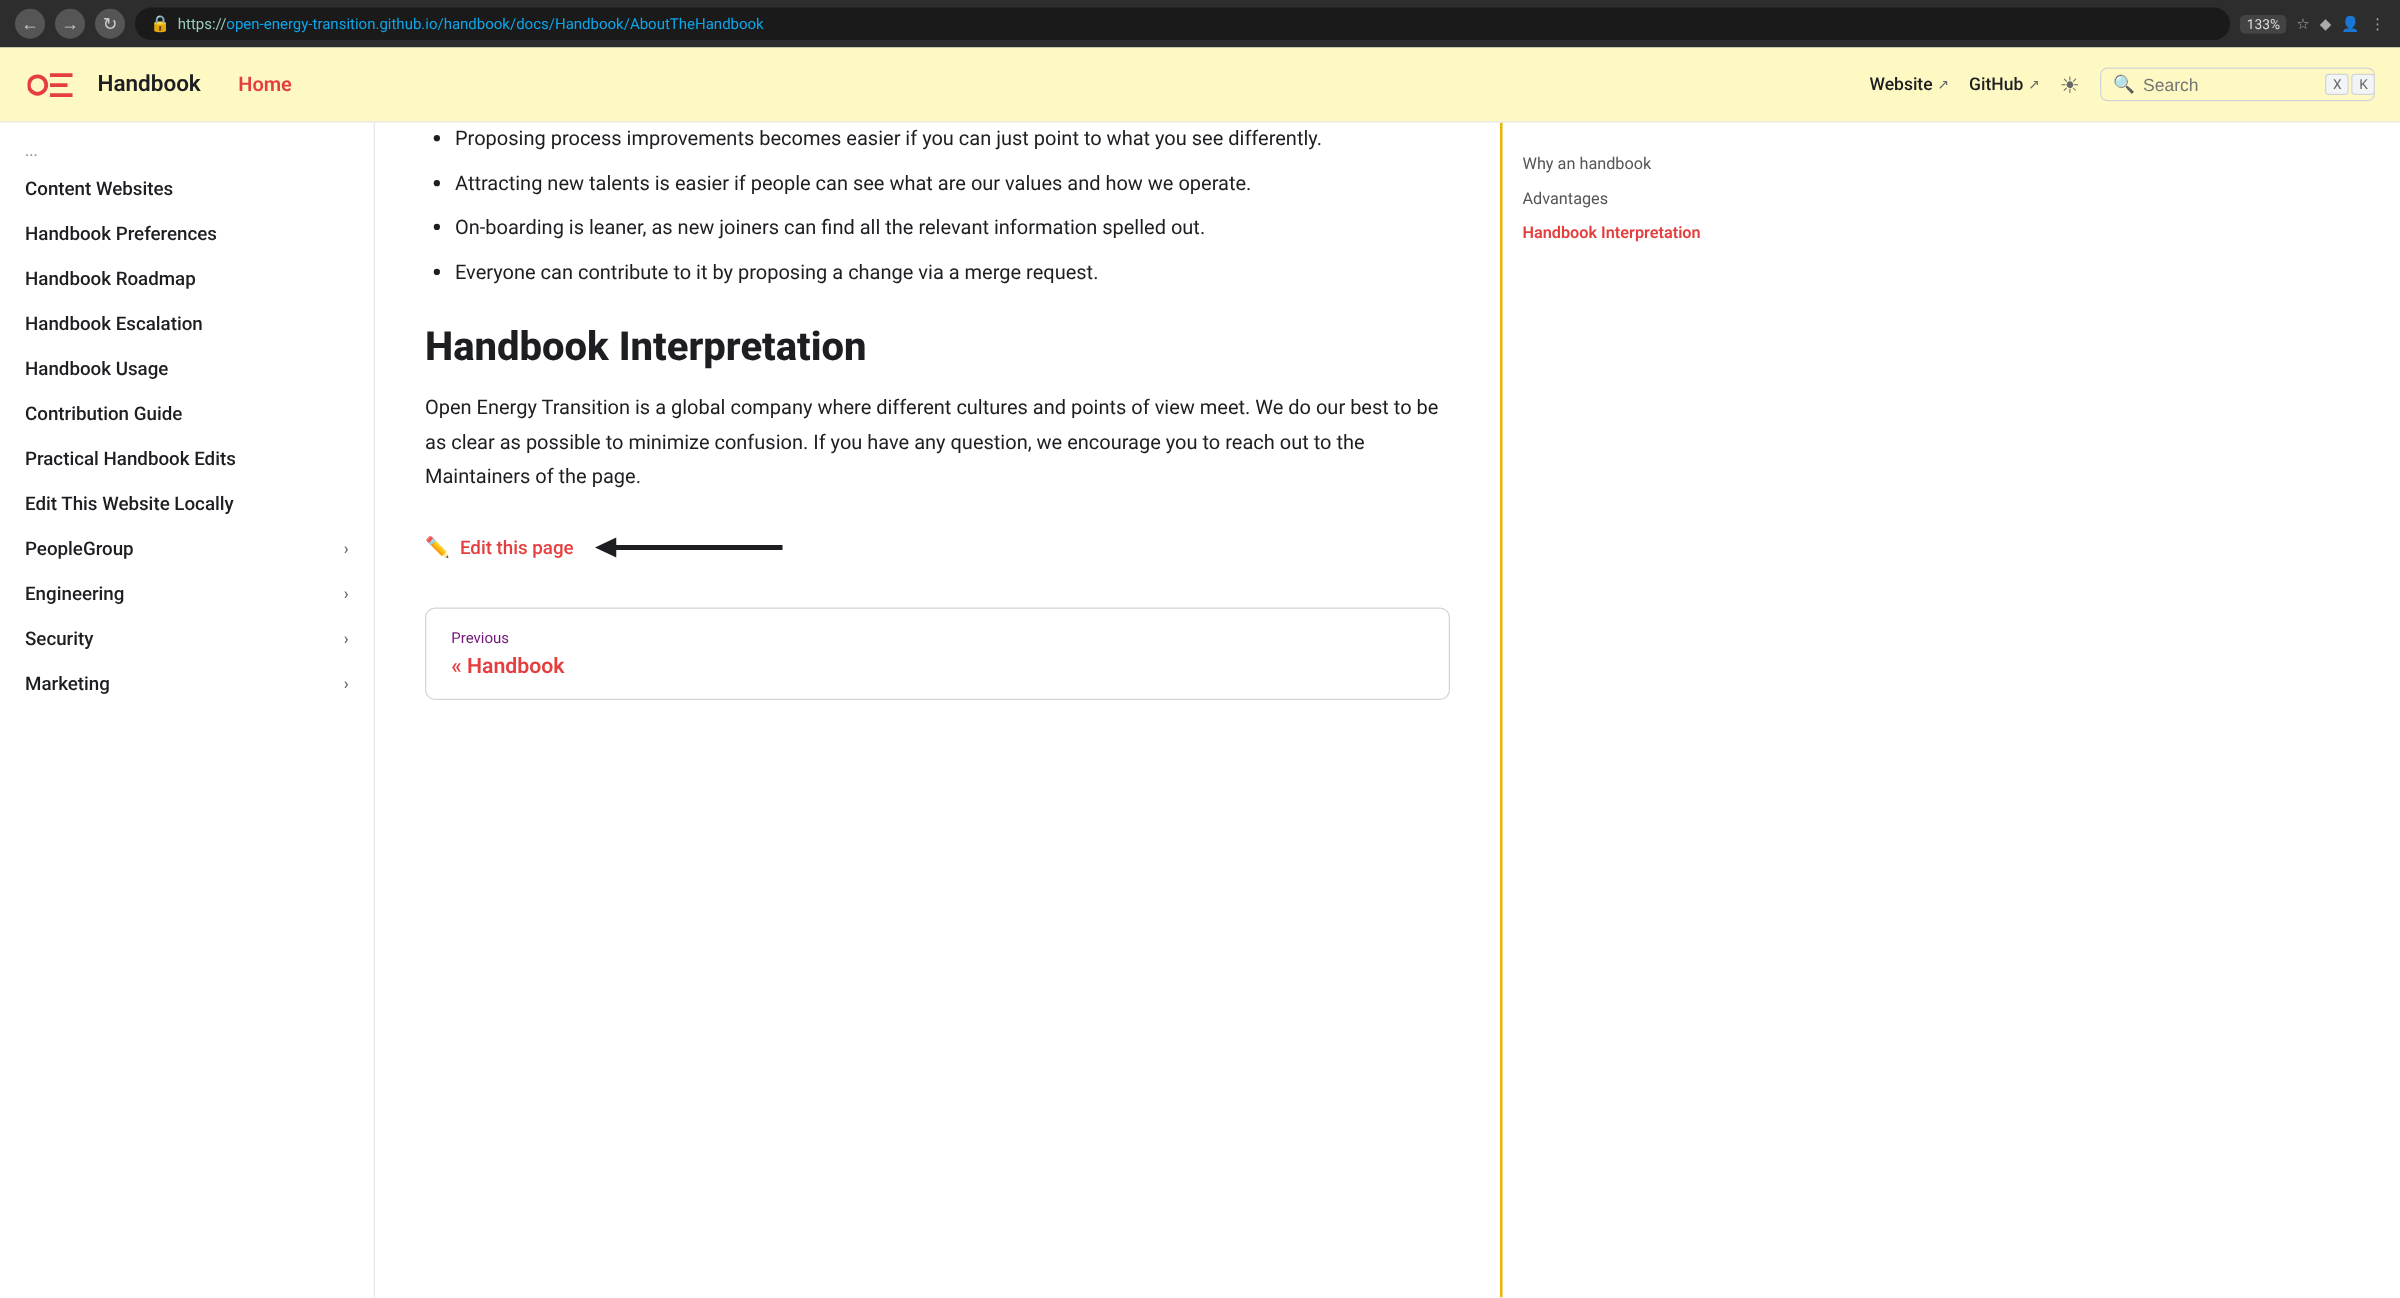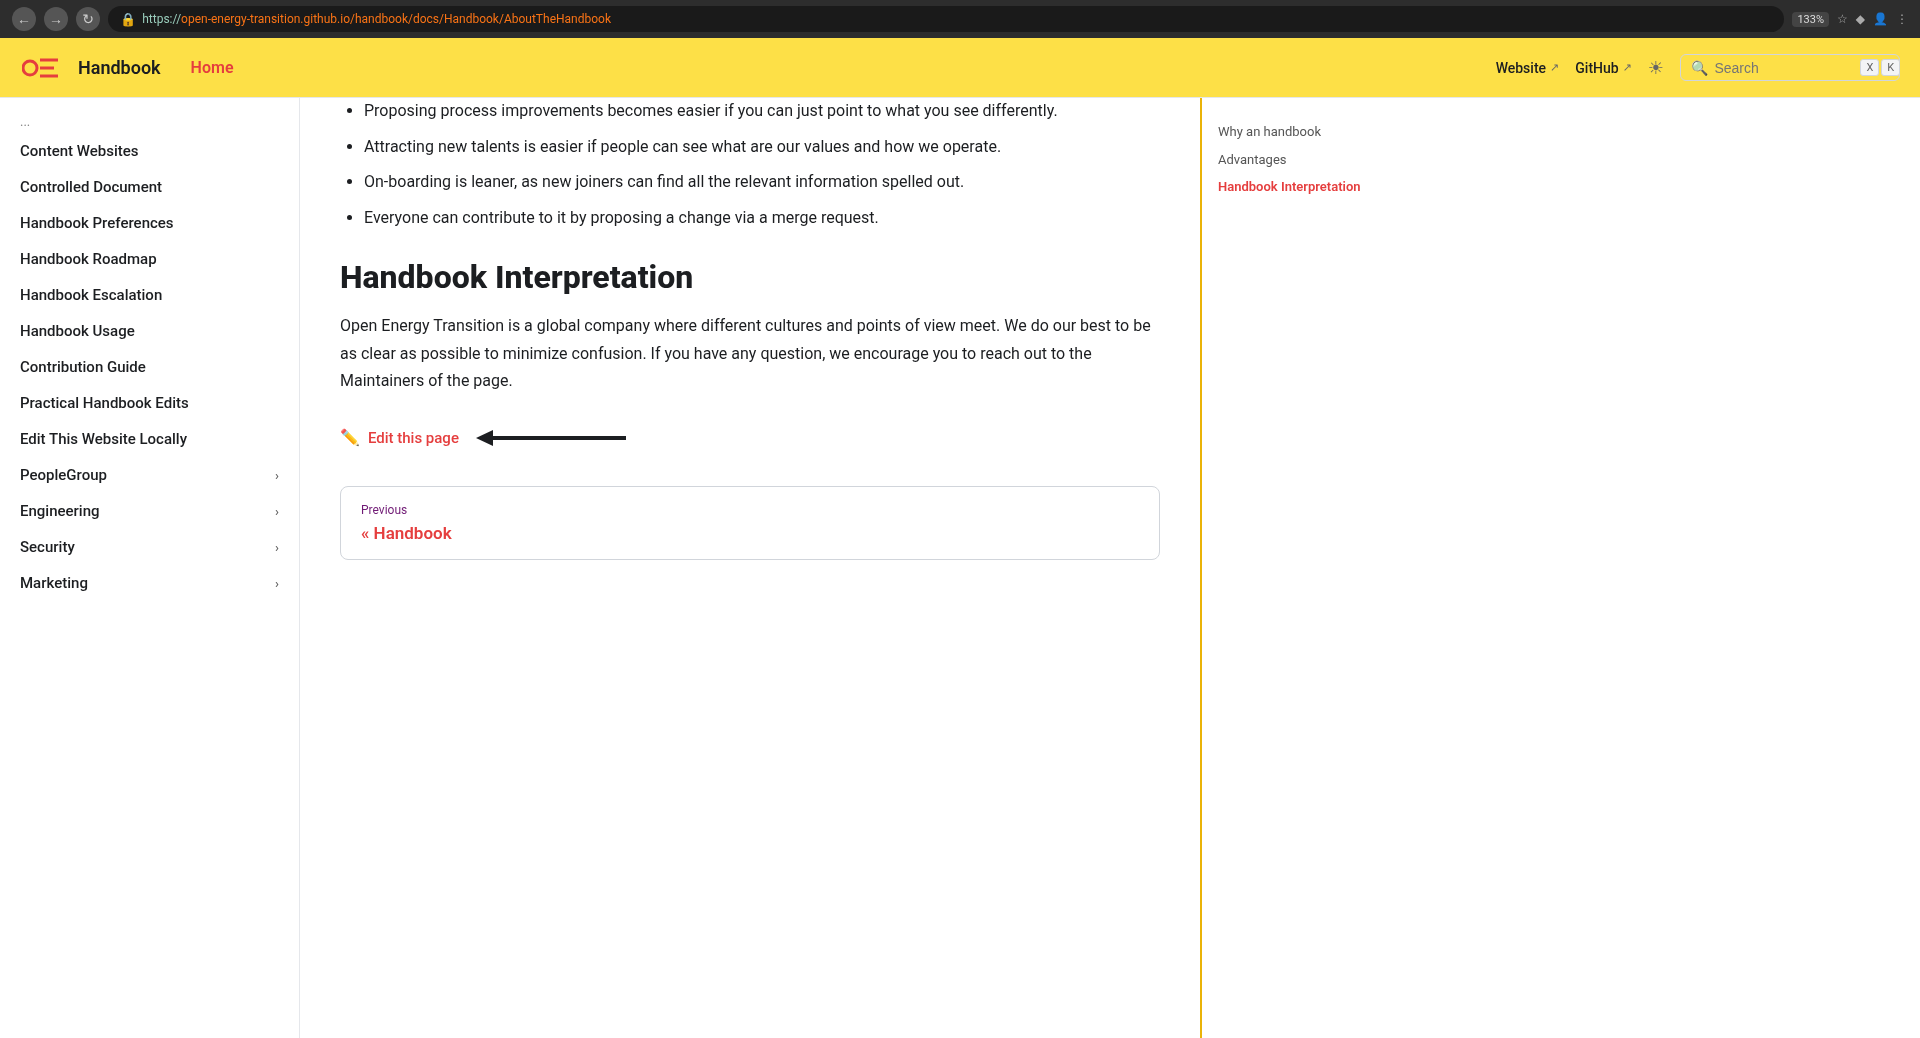--- a/index.html
+++ b/index.html
@@ -19,32 +19,32 @@
       background: #555; border: none; border-radius: 50%;
       color: #ccc; cursor: pointer; font-size: 14px;
       display: flex; align-items: center; justify-content: center;
     }
     .browser-url-bar {
       flex: 1; height: 26px; background: #1a1a1a;
       border-radius: 13px; display: flex; align-items: center;
       padding: 0 12px; color: #ccc; font-size: 12px; gap: 6px;
     }
     .browser-url-text { color: #9cb; font-size: 12px; }
-    .browser-url-text span { color: #f97316; }
+    .browser-url-text span { color: #0ea5e9; }
     .browser-right-icons { display: flex; gap: 8px; color: #aaa; font-size: 12px; align-items: center; }
     .zoom-badge { background: #444; color: #ddd; border-radius: 4px; padding: 1px 5px; font-size: 11px; }
 
     
     .site-header {
       height: 60px;
       border-bottom: 1px solid #e5e7eb;
       display: flex;
       align-items: center;
       padding: 0 20px;
-      background: #fde047;
+      background: #fef9c3;
       position: sticky; top: 0; z-index: 100;
     }
     .logo-area { display: flex; align-items: center; gap: 10px; }
     .logo-icon {
       width: 48px; height: 36px;
       display: flex; align-items: center; justify-content: center;
     }
     .logo-icon svg { width: 44px; height: 32px; }
     .site-title { font-size: 18px; font-weight: 600; color: #1c1e21; }
     .nav-home { color: #e53e3e; font-size: 16px; font-weight: 600; text-decoration: none; margin-left: 20px; }
@@ -198,23 +198,20 @@
     </div>
   </div>
 </header>
 
 <div class="page-layout">
 
   <nav class="sidebar">
     <div class="sidebar-partial">...</div>
     <a class="sidebar-item">
       <span>Content Websites</span>
-    </a>
-    <a class="sidebar-item">
-      <span>Controlled Document</span>
     </a>
     <a class="sidebar-item">
       <span>Handbook Preferences</span>
     </a>
     <a class="sidebar-item">
       <span>Handbook Roadmap</span>
     </a>
     <a class="sidebar-item">
       <span>Handbook Escalation</span>
     </a>

